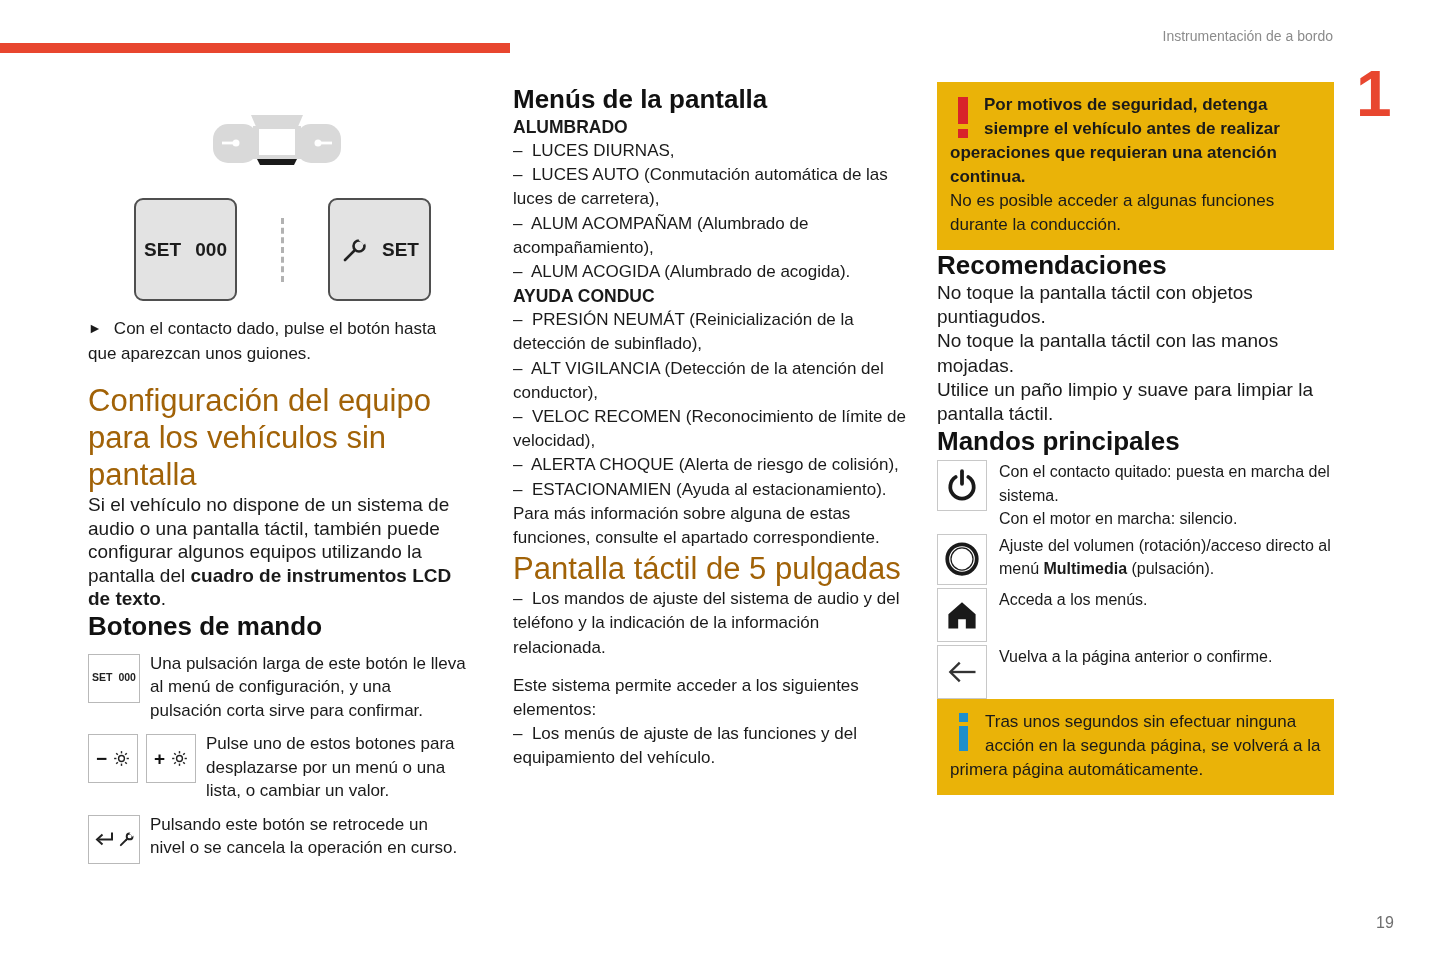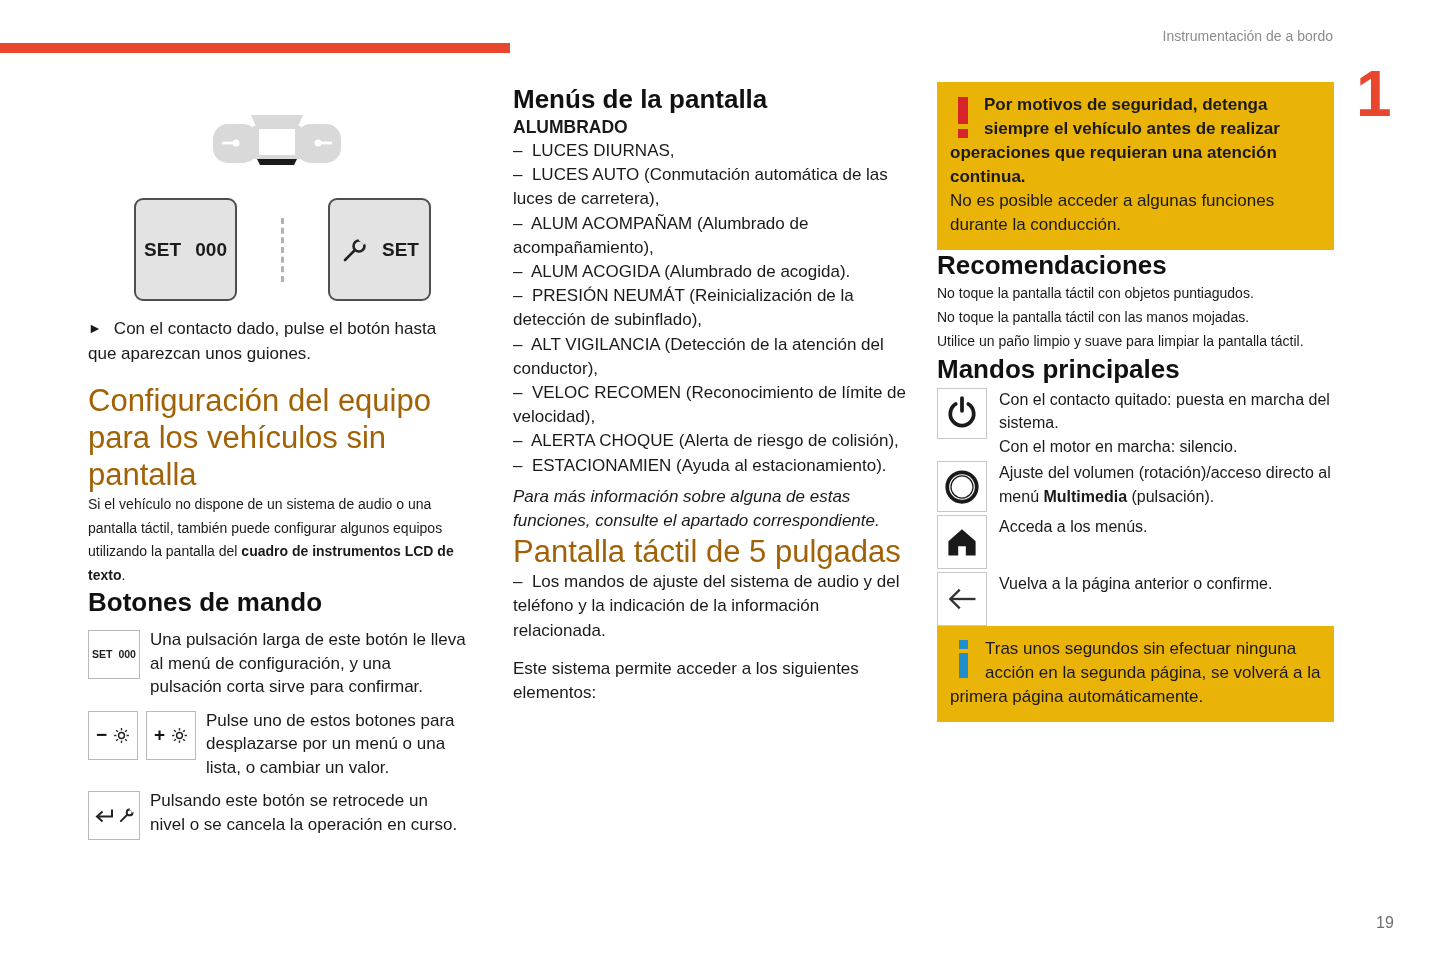--- a/index.html
+++ b/index.html
@@ -15,21 +15,21 @@
   .page-number { position:absolute; left:1376px; top:914px; font-size:16px; color:#6f6f6f; }
 
   
   .col { position:absolute; }
   .col-left   { left:88px;  top:100px; width:378px; }
   .col-middle { left:513px; top:84px;  width:397px; }
   .col-right  { left:937px; top:82px;  width:397px; }
 
   h1.gray { font-size:31px; font-weight:normal; color:#a16207; line-height:37px; margin:0; }
   h2.black { font-size:26px; font-weight:bold; color:#111; margin:0; letter-spacing:0; }
-  p.body { font-size:14px; line-height:23.5px; margin:0; white-space:pre-wrap; }
+  p.body { font-size:19px; line-height:23.5px; margin:0; white-space:pre-wrap; }
   .bold { font-weight:bold; }
 
   
   .cluster-wrap { text-align:center; margin-top:12px; }
   .btn-row { display:flex; align-items:center; margin-top:24px; }
   .big-btn {
     width:99px; height:99px; background:#e3e3e3; border:2px solid #4f4f4f; border-radius:9px;
     display:flex; align-items:center; justify-content:center;
     font-weight:bold; font-size:19px; color:#1c1c1c; word-spacing:9px;
   }
@@ -50,21 +50,21 @@
   }
   .kbox.pm { width:48px; }
   .kbox + .kbox { margin-left:0; }
   .set-small { font-size:10.5px; font-weight:bold; word-spacing:3px; color:#222; }
   .pm-sign { font-size:19px; font-weight:bold; margin-right:6px; color:#111; }
 
   
   .menu-label { font-size:17.5px; font-weight:bold; line-height:24px; margin:0; }
   .menu-item { font-size:17px; line-height:24.2px; margin:0; white-space:pre-wrap; }
   .menus-title { margin-bottom:10px; }
-  .note { margin-top:7px;font-style:italic; }
+  .note { margin-top:0; }
   .touch-title { margin-top:27px; }
   .touch-intro { margin-top:14px; }
 
   
   .graybox { background:#eab308; padding:11px 13px 13px 13px; font-size:17px; line-height:24px; }
   .graybox::after { content:""; display:block; clear:both; }
   .bang { float:left; margin:4px 16px 0 8px; }
   .bang .bar { width:10px; height:27px; background:#d8232a; }
   .bang .dot { width:10px; height:9px;  background:#d8232a; margin-top:5px; }
   .info-i { float:left; margin:3px 17px 0 9px; }
@@ -198,31 +198,33 @@
 
 <div class="col col-middle">
   <h2 class="black menus-title">Menús de la pantalla</h2>
 
   <p class="menu-label">ALUMBRADO</p>
   <p class="menu-item">–  LUCES DIURNAS,</p>
   <p class="menu-item">–  LUCES AUTO (Conmutación automática de las luces de carretera),</p>
   <p class="menu-item">–  ALUM ACOMPAÑAM (Alumbrado de acompañamiento),</p>
   <p class="menu-item">–  ALUM ACOGIDA (Alumbrado de acogida).</p>
 
+  <p class="menu-label">AYUDA CONDUC</p>
   <p class="menu-item">–  PRESIÓN NEUMÁT (Reinicialización de la detección de subinflado),</p>
   <p class="menu-item">–  ALT VIGILANCIA (Detección de la atención del conductor),</p>
   <p class="menu-item">–  VELOC RECOMEN (Reconocimiento de límite de velocidad),</p>
   <p class="menu-item">–  ALERTA CHOQUE (Alerta de riesgo de colisión),</p>
   <p class="menu-item">–  ESTACIONAMIEN (Ayuda al estacionamiento).</p>
 
   <p class="menu-item note">Para más información sobre alguna de estas funciones, consulte el apartado correspondiente.</p>
 
   <h1 class="gray touch-title">Pantalla táctil de 5 pulgadas</h1>
   <p class="menu-item">–  Los mandos de ajuste del sistema de audio y del teléfono y la indicación de la información relacionada.</p>
   <p class="menu-item touch-intro">Este sistema permite acceder a los siguientes elementos:</p>
+  <p class="menu-item">–  Los menús de ajuste de las funciones y del equipamiento del vehículo.</p>
 </div>
 
 <div class="col col-right">
 
   <div class="graybox">
     <span class="bang">
         <span class="bar" style="display:block"></span>
         <span class="dot" style="display:block"></span>
       </span>
     <span class="bold">Por motivos de seguridad, detenga siempre el vehículo antes de realizar operaciones que requieran una atención continua.</span>

